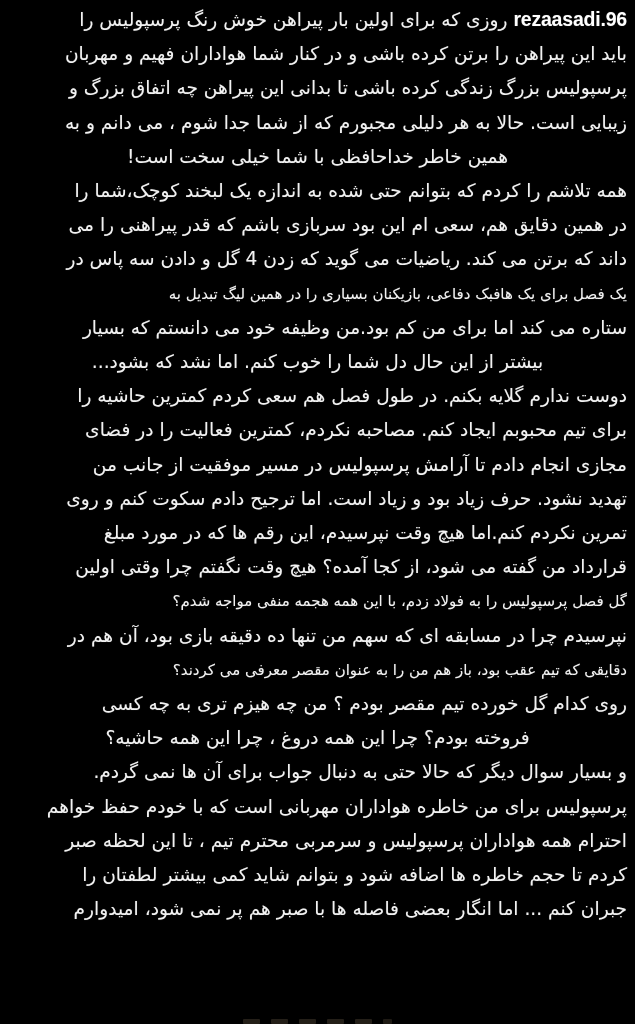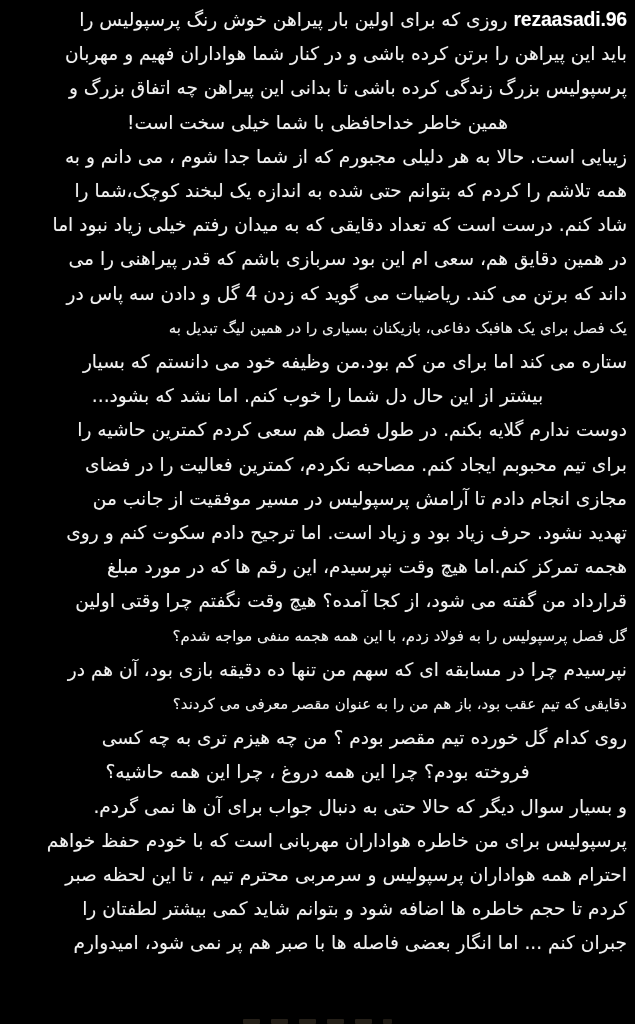--- a/index.html
+++ b/index.html
@@ -91,34 +91,33 @@
 <body>
 
 <div id="screenshot">
 
   <div class="caption-block">
 
     <span class="caption-line"><span class="username">rezaasadi.96</span> <span>روزی که برای اولین بار پیراهن خوش رنگ پرسپولیس را</span></span>
 
     <span class="caption-line">باید این پیراهن را برتن کرده باشی و در کنار شما هواداران فهیم و مهربان</span>
     <span class="caption-line">پرسپولیس بزرگ زندگی کرده باشی تا بدانی این پیراهن چه اتفاق بزرگ و</span>
+    <span class="caption-line">زیبایی است. حالا به هر دلیلی مجبورم که از شما جدا شوم ، می دانم  و به</span>
     <span class="caption-line center">همین خاطر خداحافظی با شما خیلی  سخت است!</span>
-    <span class="caption-line">زیبایی است. حالا به هر دلیلی مجبورم که از شما جدا شوم ، می دانم  و به</span>
     <span class="caption-line">همه تلاشم را کردم که بتوانم حتی شده به اندازه یک لبخند کوچک،شما را</span>
-    <span class="caption-line">شاد کنم. درست است که تعداد دقایقی که به میدان رفتم خیلی زیاد نبود اما</span>
     <span class="caption-line">در همین دقایق هم، سعی ام این بود سربازی باشم که قدر پیراهنی را می</span>
     <span class="caption-line">داند که برتن می کند. ریاضیات می گوید که زدن 4 گل و دادن سه پاس در</span>
     <span class="caption-line shrink-1">یک فصل برای یک هافبک دفاعی، بازیکنان بسیاری را در همین لیگ تبدیل به</span>
     <span class="caption-line">ستاره می کند اما برای من کم بود.من وظیفه خود می دانستم که بسیار</span>
     <span class="caption-line center">بیشتر از این حال دل شما را خوب کنم. اما نشد که بشود...</span>
     <span class="caption-line">دوست ندارم گلایه بکنم. در طول فصل هم سعی کردم کمترین حاشیه را</span>
     <span class="caption-line">برای تیم محبوبم ایجاد کنم. مصاحبه نکردم، کمترین فعالیت را در فضای</span>
     <span class="caption-line">مجازی انجام دادم تا آرامش پرسپولیس در مسیر موفقیت از جانب من</span>
     <span class="caption-line">تهدید نشود. حرف زیاد بود و زیاد است. اما ترجیح دادم سکوت کنم و روی</span>
-    <span class="caption-line">هجمه تمرکز کنم.اما هیچ وقت نپرسیدم، این رقم ها که در مورد مبلغ</span>
+    <span class="caption-line">تمرین نکردم کنم.اما هیچ وقت نپرسیدم، این رقم ها که در مورد مبلغ</span>
     <span class="caption-line">قرارداد من گفته می شود، از کجا آمده؟ هیچ وقت نگفتم چرا وقتی اولین</span>
     <span class="caption-line shrink-1">گل فصل پرسپولیس را به فولاد زدم، با این همه هجمه منفی مواجه شدم؟</span>
     <span class="caption-line">نپرسیدم چرا در مسابقه ای که سهم من تنها ده دقیقه بازی بود، آن هم در</span>
     <span class="caption-line shrink-1">دقایقی که تیم عقب بود، باز هم من را به عنوان مقصر معرفی می کردند؟</span>
     <span class="caption-line">روی کدام گل خورده تیم مقصر بودم ؟ من چه هیزم تری به چه کسی</span>
     <span class="caption-line center">فروخته بودم؟ چرا این همه دروغ ، چرا این همه حاشیه؟</span>
     <span class="caption-line">و بسیار سوال دیگر که حالا حتی به دنبال جواب برای آن ها نمی گردم.</span>
     <span class="caption-line">پرسپولیس برای من خاطره هواداران مهربانی است که با خودم حفظ خواهم</span>
     <span class="caption-line">احترام همه هواداران پرسپولیس و سرمربی محترم تیم ، تا این لحظه صبر</span>
     <span class="caption-line">کردم تا حجم خاطره ها اضافه شود و بتوانم شاید کمی بیشتر لطفتان را</span>

